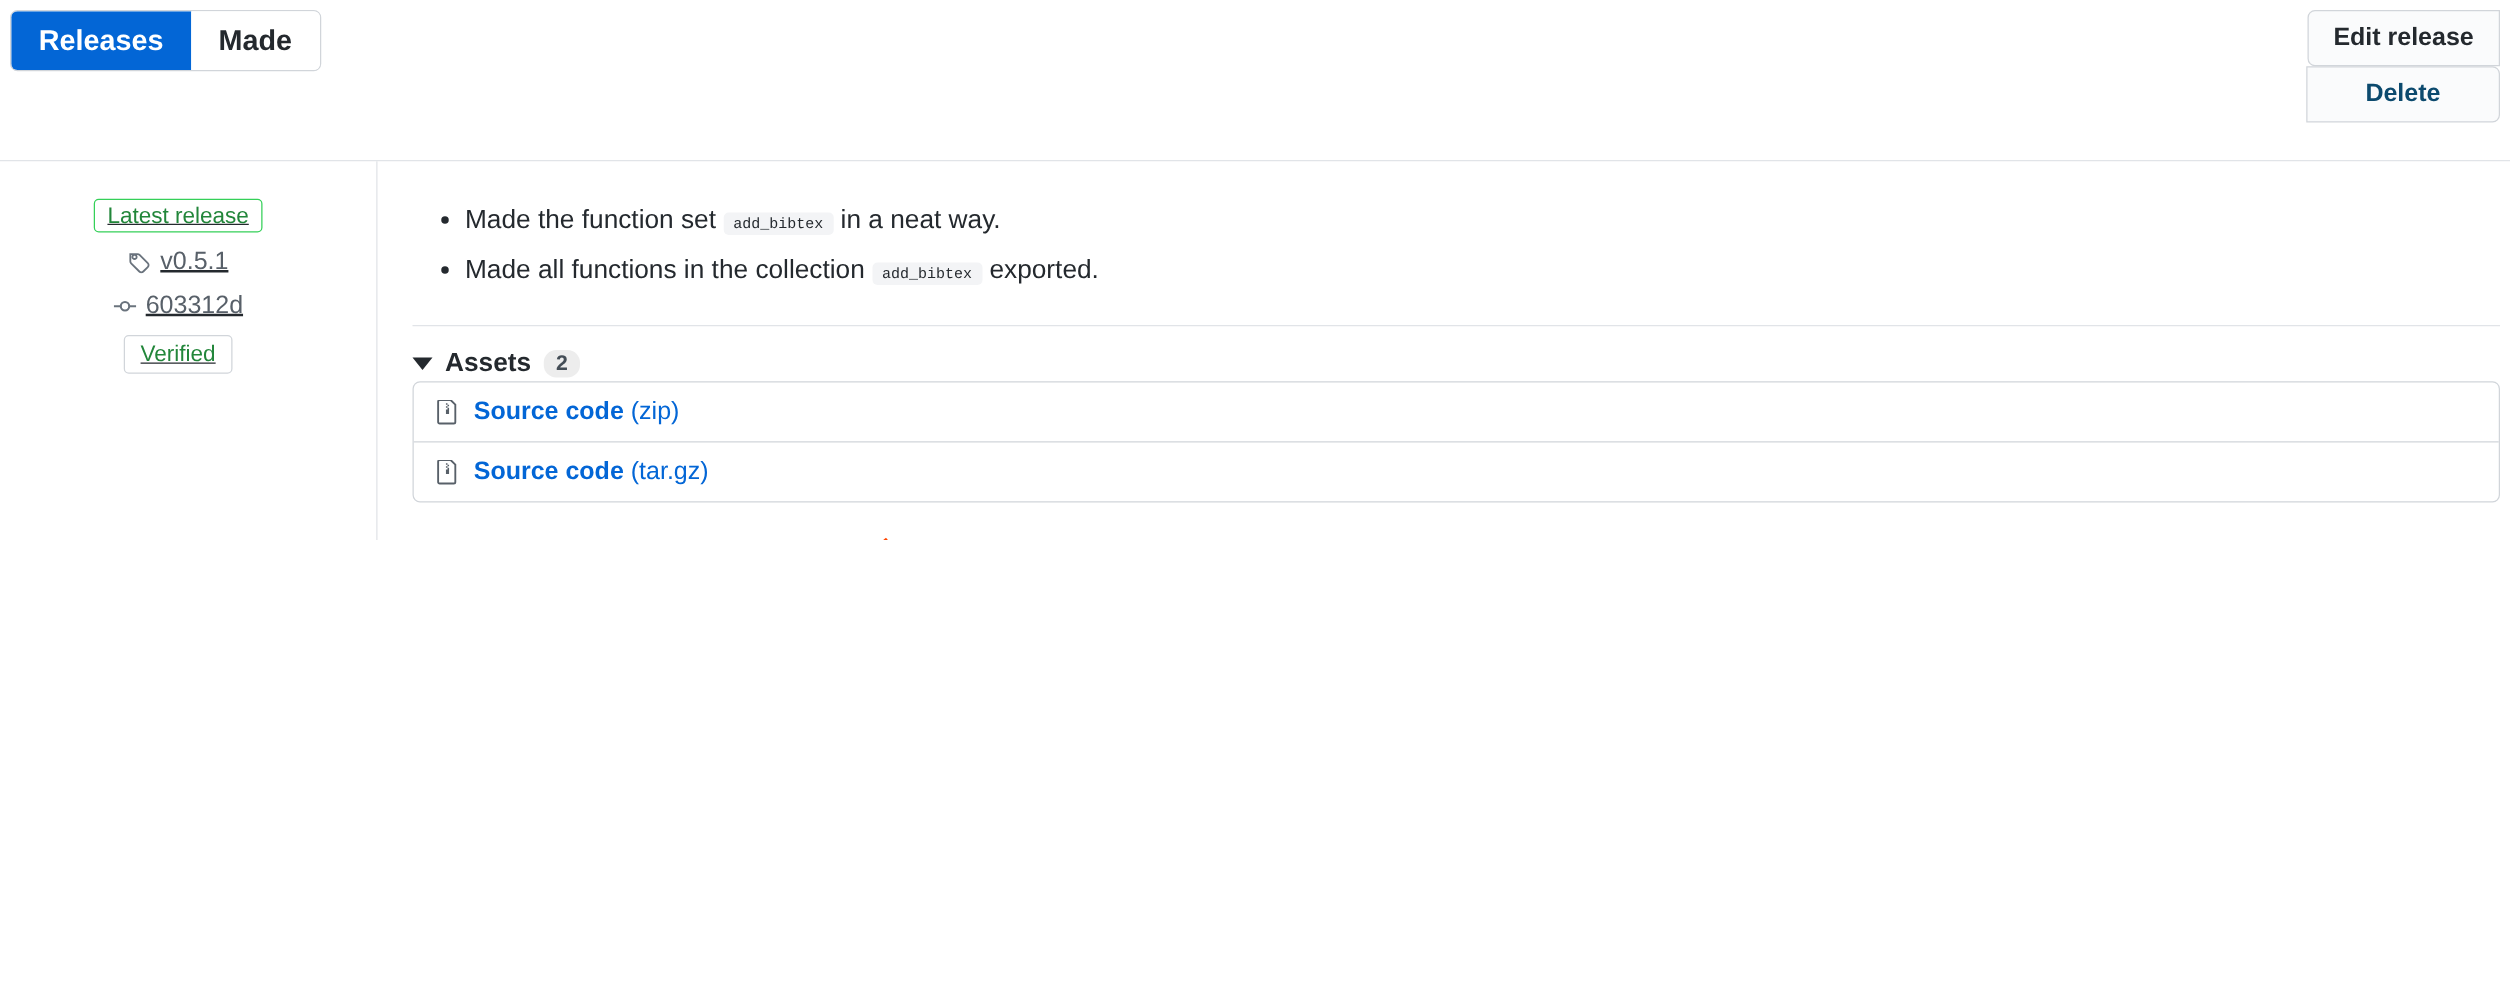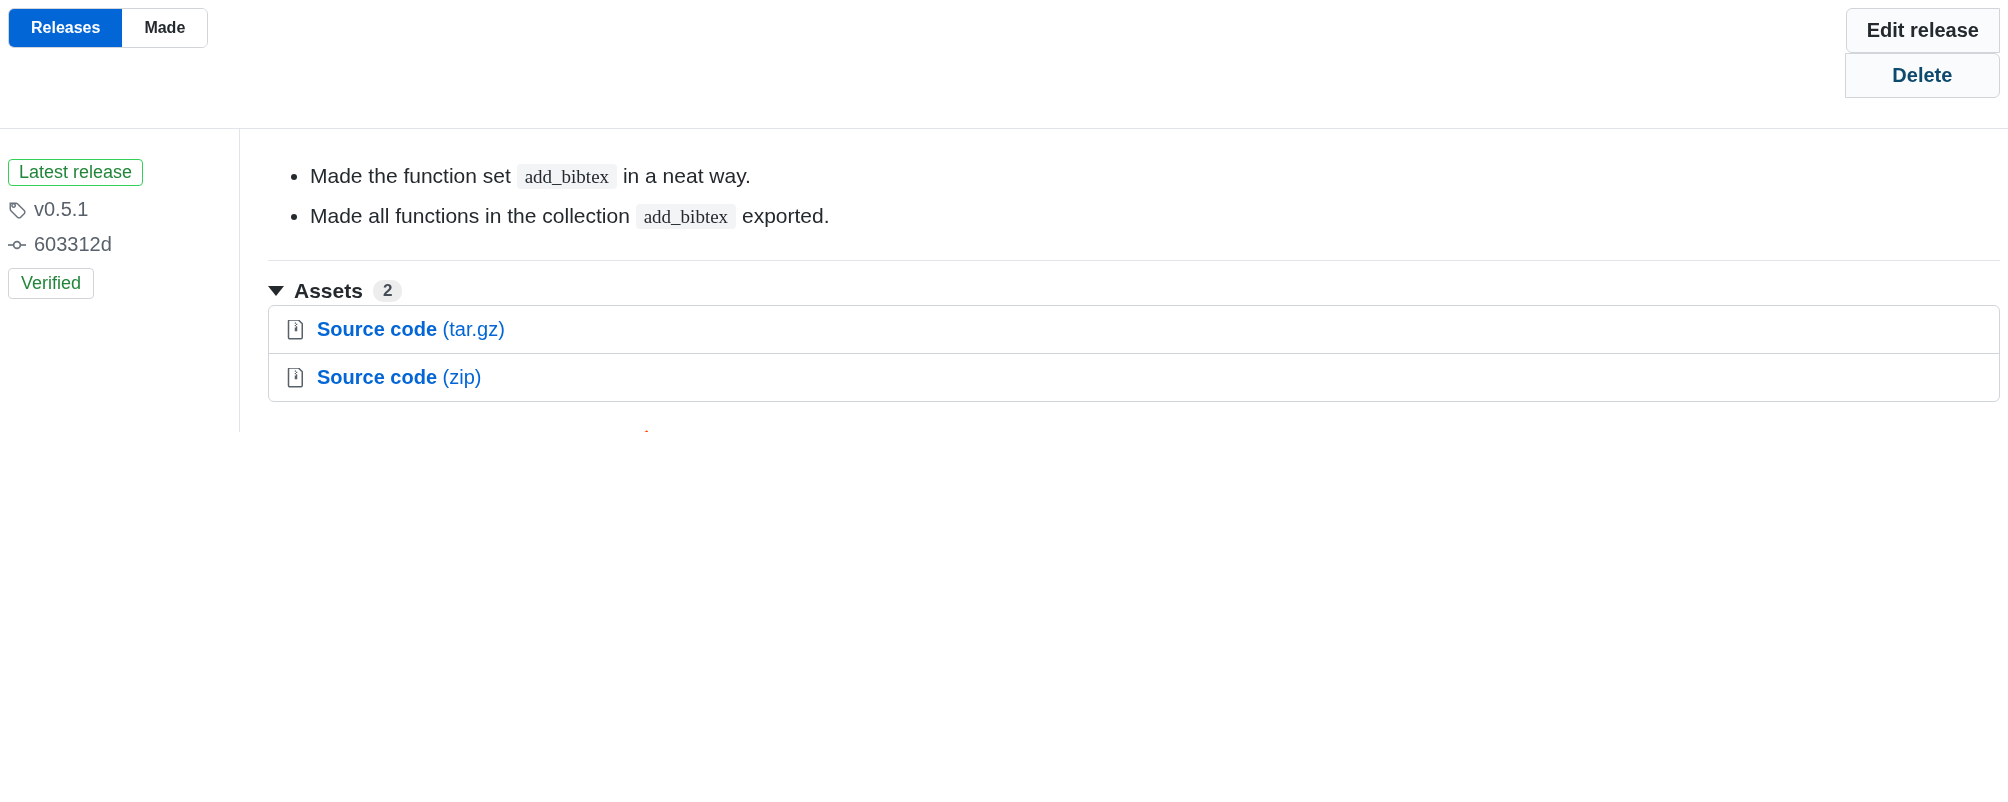--- a/index.html
+++ b/index.html
@@ -16,21 +16,21 @@
     padding: 8px 8px 0 8px;
   }
   .tabnav {
     display: flex;
     border: 1px solid #d1d5da;
     border-radius: 6px;
     overflow: hidden;
   }
   .tabnav-item {
     padding: 10px 22px;
-    font-size: 16px;
+    font-size: 23px;
     font-weight: 600;
     cursor: pointer;
     background: #fff;
     color: #24292e;
     border: none;
   }
   .tabnav-item.selected {
     background: #0366d6;
     color: #fff;
   }
@@ -53,28 +53,29 @@
     border: none;
     border-top: 1px solid #e1e4e8;
     margin-top: 30px;
   }
 
   .layout {
     display: flex;
     align-items: stretch;
   }
   .sidebar {
-    width: 240px;
+    width: 302px;
     padding: 30px 24px 30px 8px;
     display: flex;
     flex-direction: column;
-    align-items: flex-start;
+    align-items: center;
     gap: 12px;
     border-right: 1px solid #e1e4e8;
     flex-shrink: 0;
+    text-decoration: underline;
   }
   .badge-latest {
     border: 1px solid #34d058;
     color: #22863a;
     font-size: 18px;
     padding: 2px 10px;
     border-radius: 4px;
     font-weight: 500;
   }
   .meta-row {
@@ -126,22 +127,22 @@
     font-size: 21px;
     line-height: 1.6;
     margin-bottom: 28px;
   }
   .notes ul { list-style: disc; padding-left: 42px; }
   .notes li { margin-bottom: 6px; }
   code.inline {
     background: #f3f4f6;
     border-radius: 4px;
     padding: 2px 8px;
-    font-family: Liberation Serif, serif;
-    font-size: 19px;
+    font-family: Liberation Mono, monospace;
+    font-size: 12px;
   }
 
   .section-sep {
     border: none;
     border-top: 1px solid #e1e4e8;
     margin: 24px 0 18px 0;
   }
 
   .assets-header {
     display: flex;
@@ -247,31 +248,31 @@
     </div>
 
     <div class="asset-list">
       <div class="asset-row">
         <svg width="18" height="20" viewBox="0 0 14 16">
             <path d="M2 0h7l3 3v11a1 1 0 0 1-1 1H2a1 1 0 0 1-1-1V1a1 1 0 0 1 1-1z" fill="none" stroke="#586069" stroke-width="1.2"></path>
             <path d="M6 2h1v1H6zM7 3h1v1H7zM6 4h1v1H6zM7 5h1v1H7zM6 6h2v3H6z" fill="#586069"></path>
           </svg>
         <span>
           <span class="asset-name">Source code</span>
-          <span class="asset-ext">(tar.gz)</span>
+          <span class="asset-ext">(zip)</span>
         </span>
       </div>
       <div class="asset-row">
         <svg width="18" height="20" viewBox="0 0 14 16">
             <path d="M2 0h7l3 3v11a1 1 0 0 1-1 1H2a1 1 0 0 1-1-1V1a1 1 0 0 1 1-1z" fill="none" stroke="#586069" stroke-width="1.2"></path>
             <path d="M6 2h1v1H6zM7 3h1v1H7zM6 4h1v1H6zM7 5h1v1H7zM6 6h2v3H6z" fill="#586069"></path>
           </svg>
         <span>
           <span class="asset-name">Source code</span>
-          <span class="asset-ext">(zip)</span>
+          <span class="asset-ext">(tar.gz)</span>
         </span>
       </div>
     </div>
 
     <svg class="arrow-annot" style="left:290px; top:295px;" width="130" height="115" viewBox="0 0 130 115">
       <defs>
         <marker id="ah" markerWidth="12" markerHeight="12" refX="3" refY="6" orient="auto">
           <path d="M0,0 L12,6 L0,12 z" fill="#ff4500"></path>
         </marker>
       </defs>

